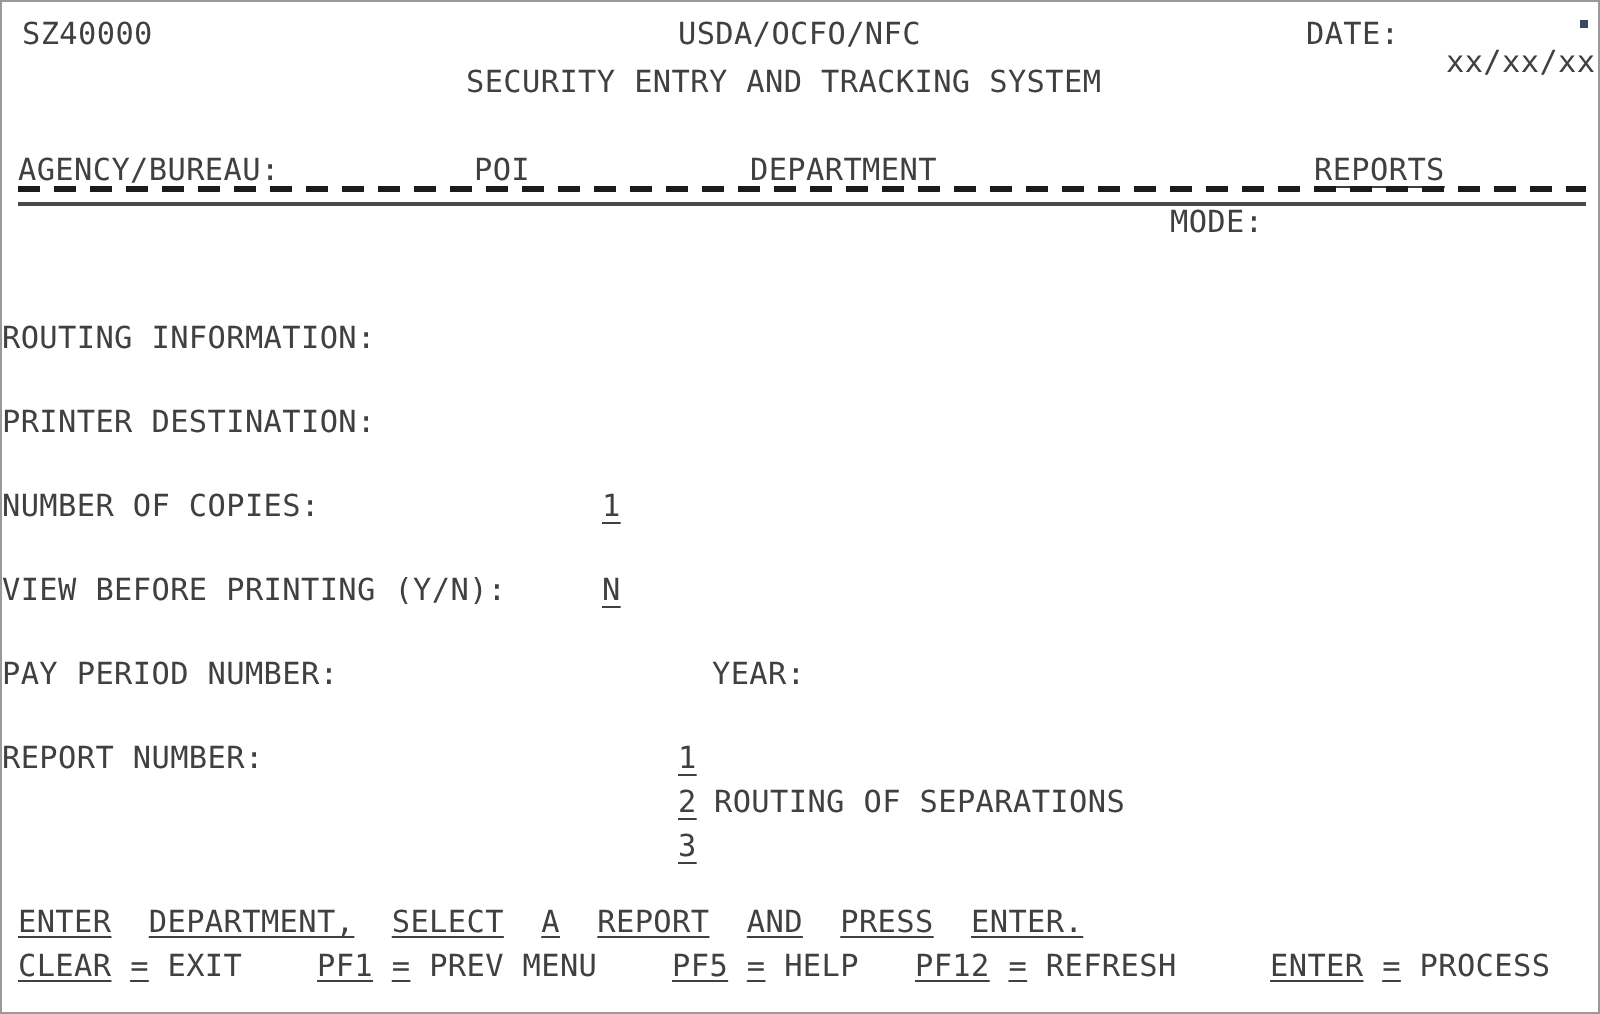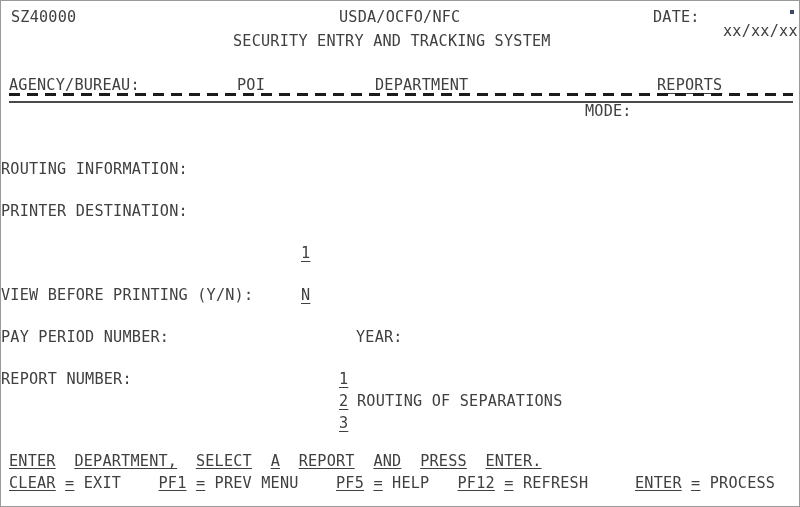--- a/index.html
+++ b/index.html
@@ -140,20 +140,21 @@
 
   <div id="rule">
     <div class="dashes"></div>
     <div class="solid"></div>
   </div>
 
   <div class="cell label-r" id="routing-label">ROUTING INFORMATION:</div>
 
   <div class="cell label-r" id="printer-label">PRINTER DESTINATION:</div>
 
+  <div class="cell label-r" id="copies-label">NUMBER OF COPIES:</div>
   <div class="cell val" id="copies-value">1</div>
 
   <div class="cell label-r" id="view-label">VIEW BEFORE PRINTING (Y/N):</div>
   <div class="cell val" id="view-value">N</div>
 
   <div class="cell label-r" id="payperiod-label">PAY PERIOD NUMBER:</div>
 
   <div class="cell" id="year-label">YEAR:</div>
 
   <div class="cell label-r" id="report-label">REPORT NUMBER:</div>

